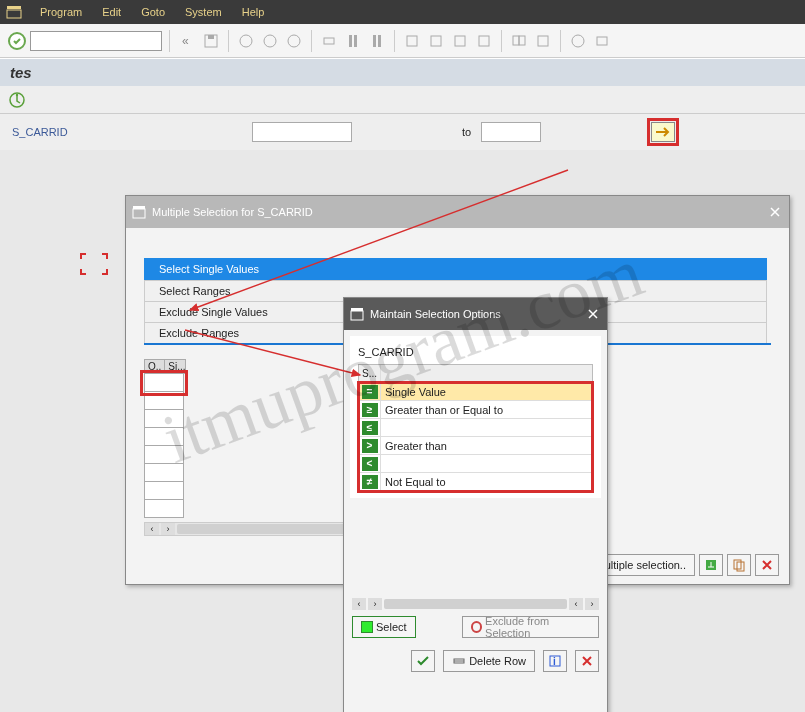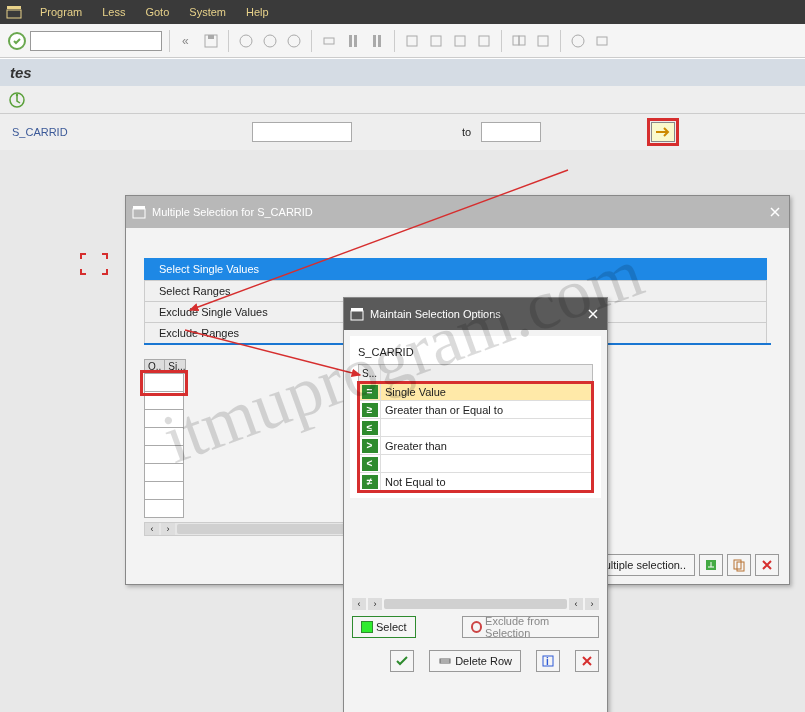--- a/index.html
+++ b/index.html
@@ -199,21 +199,21 @@
   .optrow{display:flex;align-items:center;height:18px;border-bottom:1px solid #ddd;}
   .optrow.header{background:#eee;font-size:10px;}
   .optrow .opcell{width:22px;display:flex;align-items:center;justify-content:center;border-right:1px solid #ddd;height:100%;}
   .optrow .desc{flex:1;padding:0 4px;font-size:11px;}
   .optrow.sel{background:#ffe9a8;}
   .opbox{width:16px;height:14px;display:flex;align-items:center;justify-content:center;color:#fff;font-weight:bold;font-size:10px;}
   .green{background:#2e8b2e;}
   .dlg2-scroll{display:flex;align-items:center;gap:2px;padding:4px 8px;}
   .dlg2-scroll .scrolltrack{flex:1;height:10px;background:#d0d0d0;}
   .dlg2-actions{display:flex;gap:3px;padding:2px 8px 8px 8px;}
-  .dlg2-footer{display:flex;gap:15px;padding:4px 8px 8px 8px;justify-content:flex-end;}
+  .dlg2-footer{display:flex;gap:8px;padding:4px 8px 8px 8px;justify-content:flex-end;}
   .selectbtn{border:1px solid #2e8b2e;background:#f5f5f5;}
   .selectbtn .sq{width:12px;height:12px;background:#2eec2e;border:1px solid #2e8b2e;}
   .excludebtn{color:#888;margin-left:43px;}
   .excludebtn .circ{width:12px;height:12px;border:2px solid #c44;border-radius:50%;}
   
   svg.annot { position:absolute; top:0; left:0; pointer-events:none; }
   
   .watermark{
     position:absolute;
     top:50%;left:50%;
@@ -228,21 +228,21 @@
 </style>
 </head>
 <body>
 
 <div class="menubar">
   <svg class="menu-icon" viewBox="0 0 16 16">
       <rect x="1" y="2" width="14" height="3" fill="currentColor"></rect>
       <rect x="1" y="6" width="14" height="8" stroke="currentColor" fill="none"></rect>
     </svg>
   <span class="menu-item"><span>Program</span></span>
-  <span class="menu-item"><span>Less</span></span>
+  <span class="menu-item"><span>Edit</span></span>
   <span class="menu-item"><span>Goto</span></span>
   <span class="menu-item"><span>System</span></span>
   <span class="menu-item"><span>Help</span></span>
 </div>
 
 <div class="toolbar">
   <div class="tb-circle">
     <svg viewBox="0 0 10 10" width="10" height="10">
         <path d="M2 5 L4 7 L8 3" stroke="#6aa84f" stroke-width="2" fill="none"></path>
       </svg>

